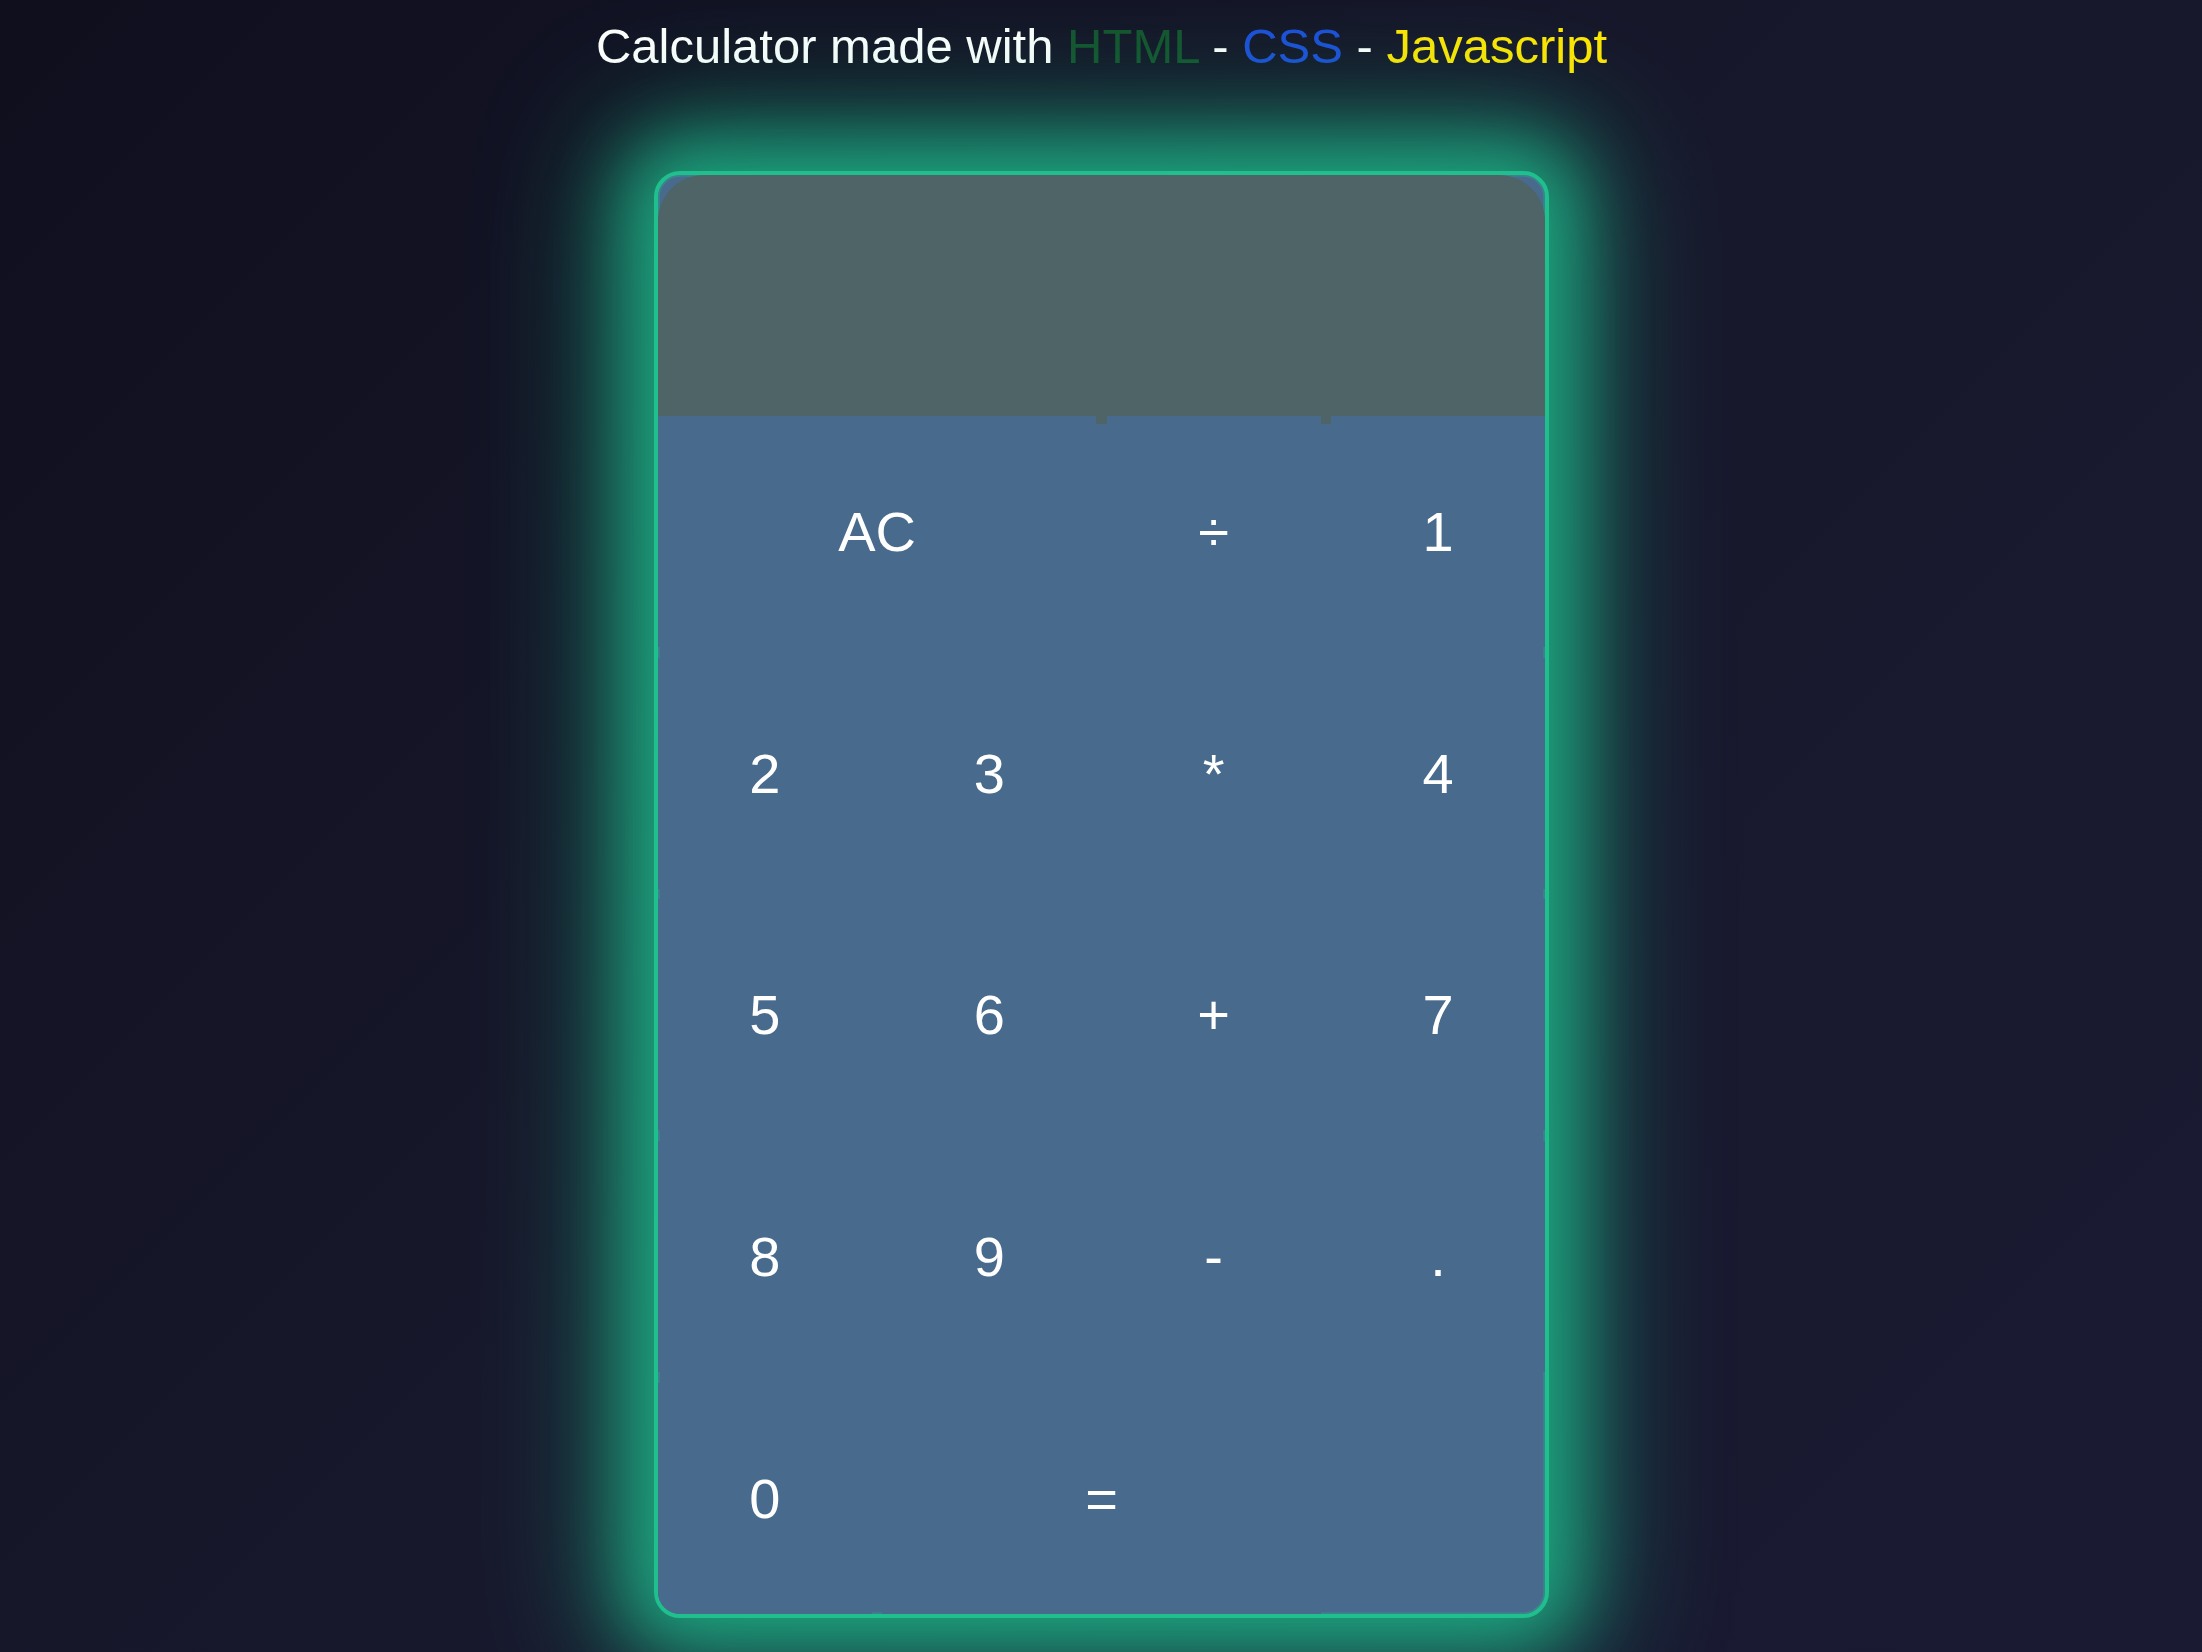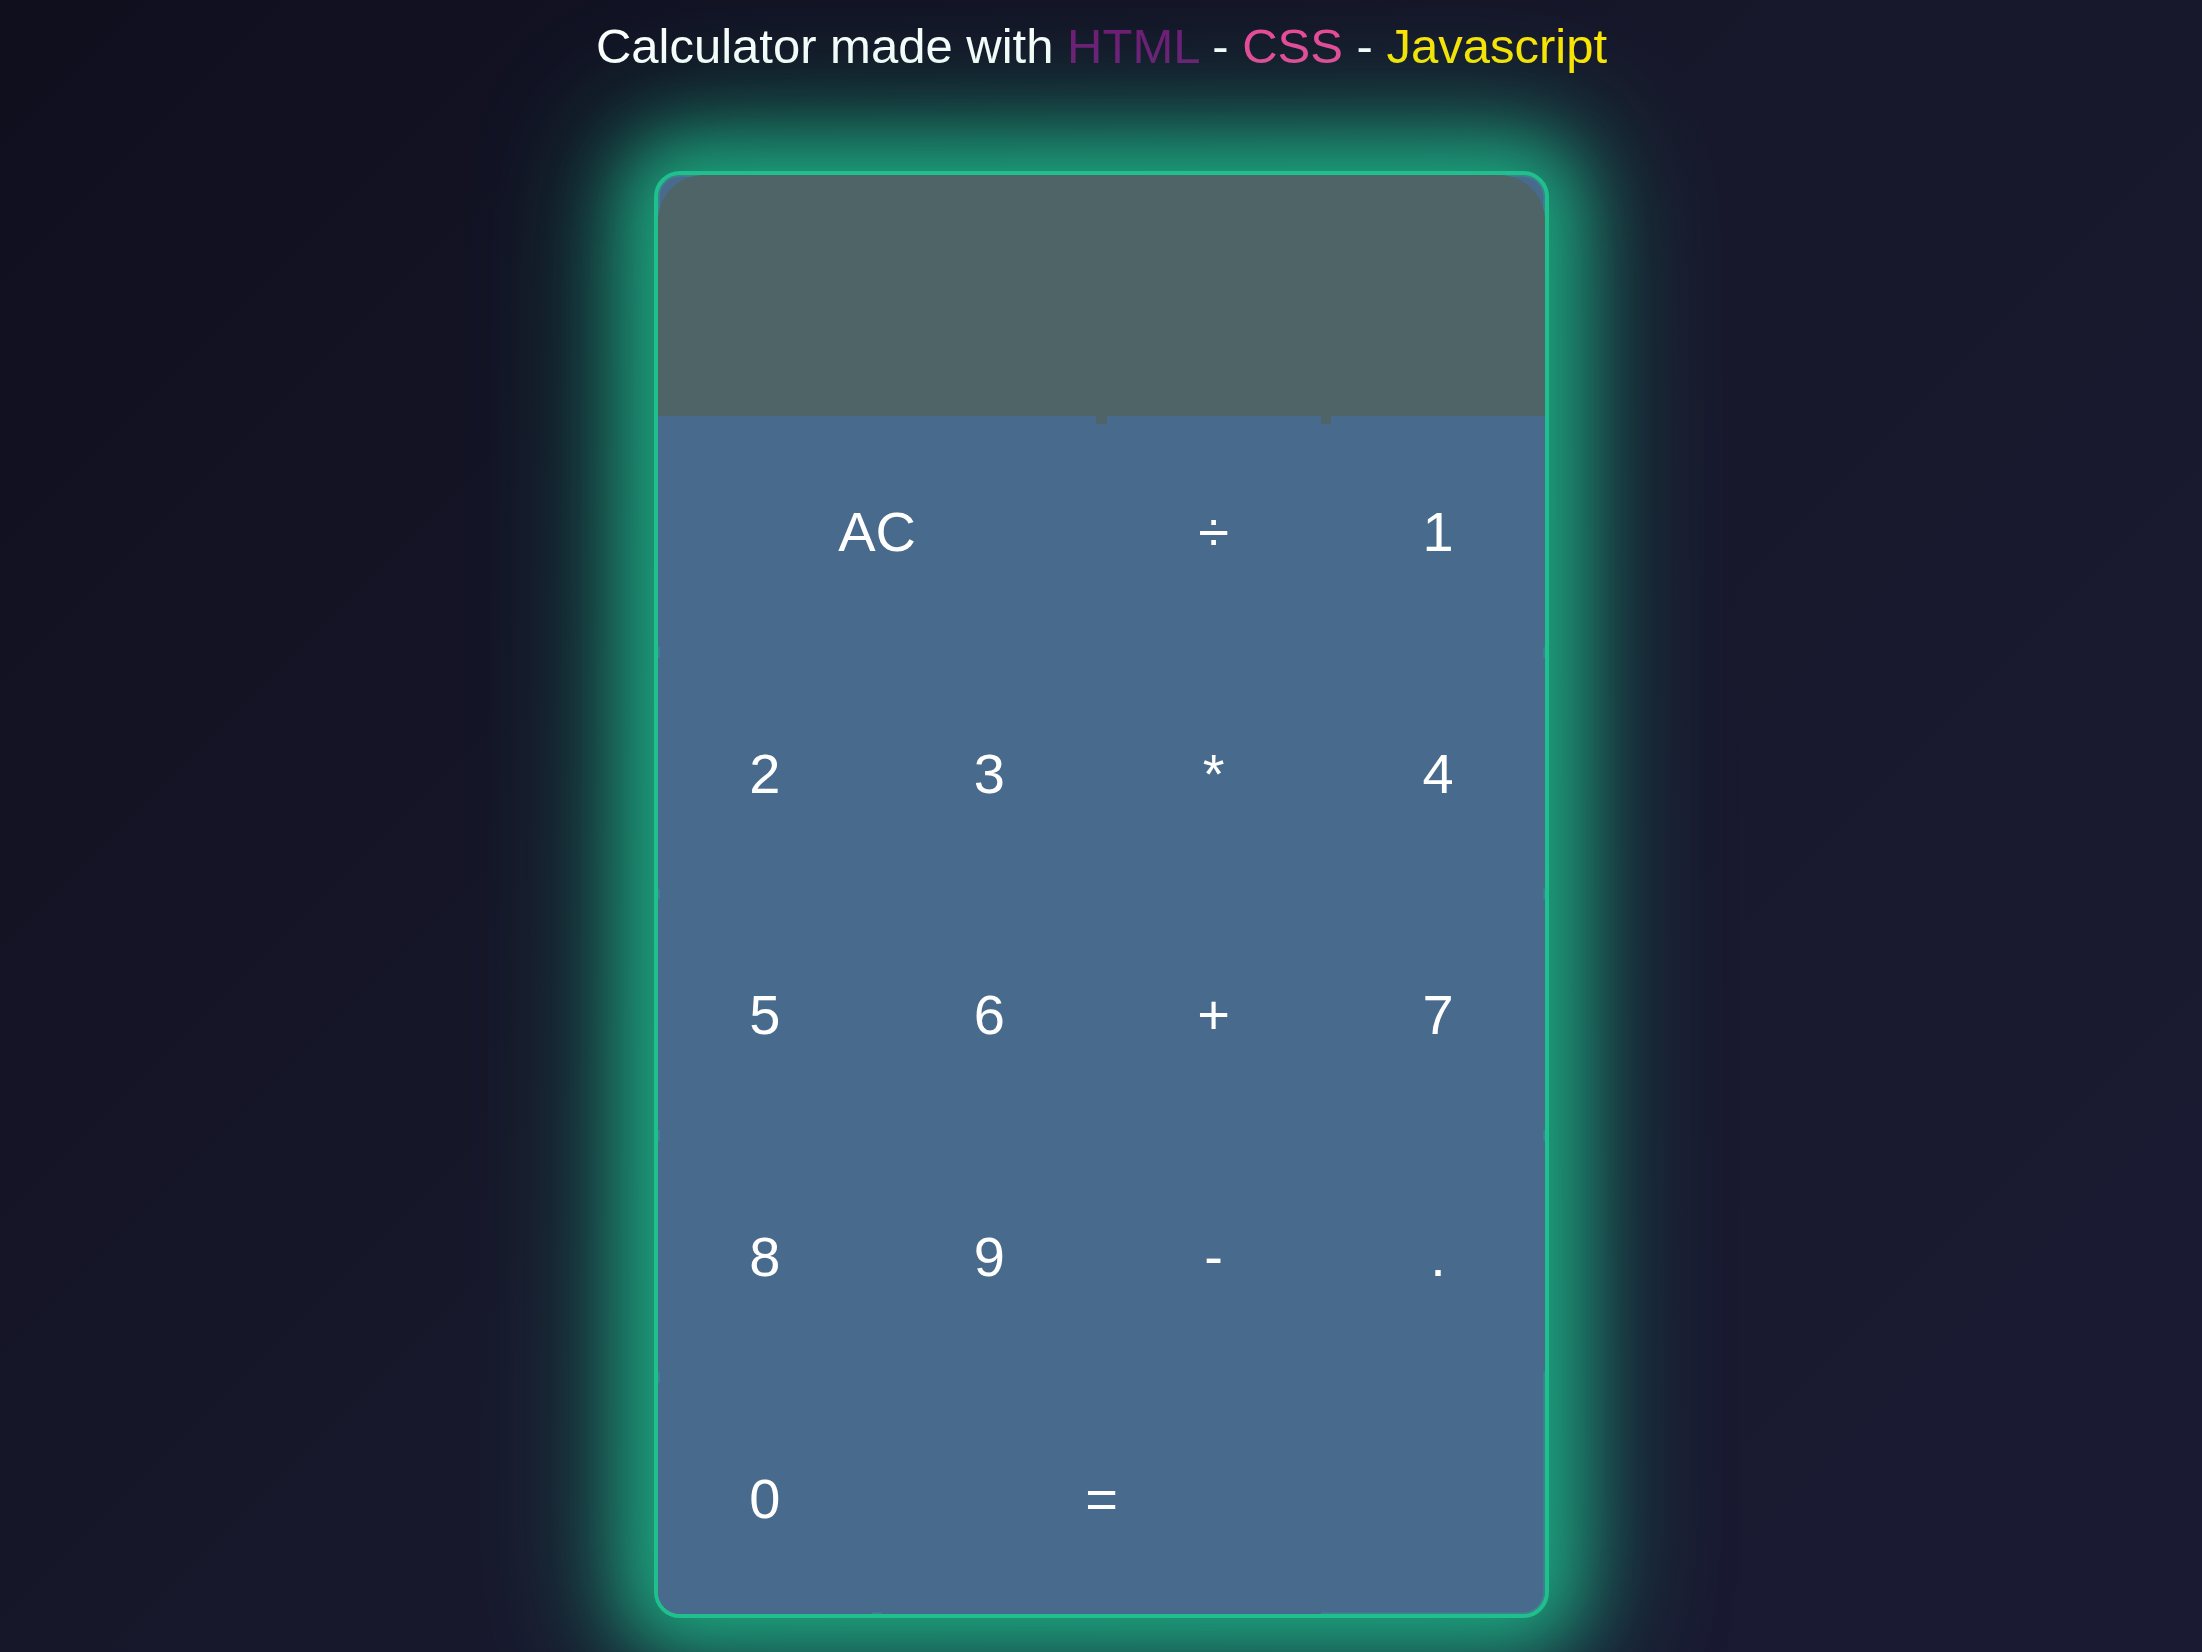--- a/index.html
+++ b/index.html
@@ -20,25 +20,25 @@
     }
 
     .header {
       margin-top: 17.6px;
       font-size: 49px;
       text-align: center;
       color: #ffffff;
     }
 
     .header .html-word {
-      color: #701a75;
+      color: #14532d;
     }
 
     .header .css-word {
-      color: #ec4899;
+      color: #1d4ed8;
     }
 
     .header .js-word {
       color: #ffe600;
     }
 
     .calculator-wrapper {
       margin-top: 97px;
       display: flex;
       justify-content: center;

